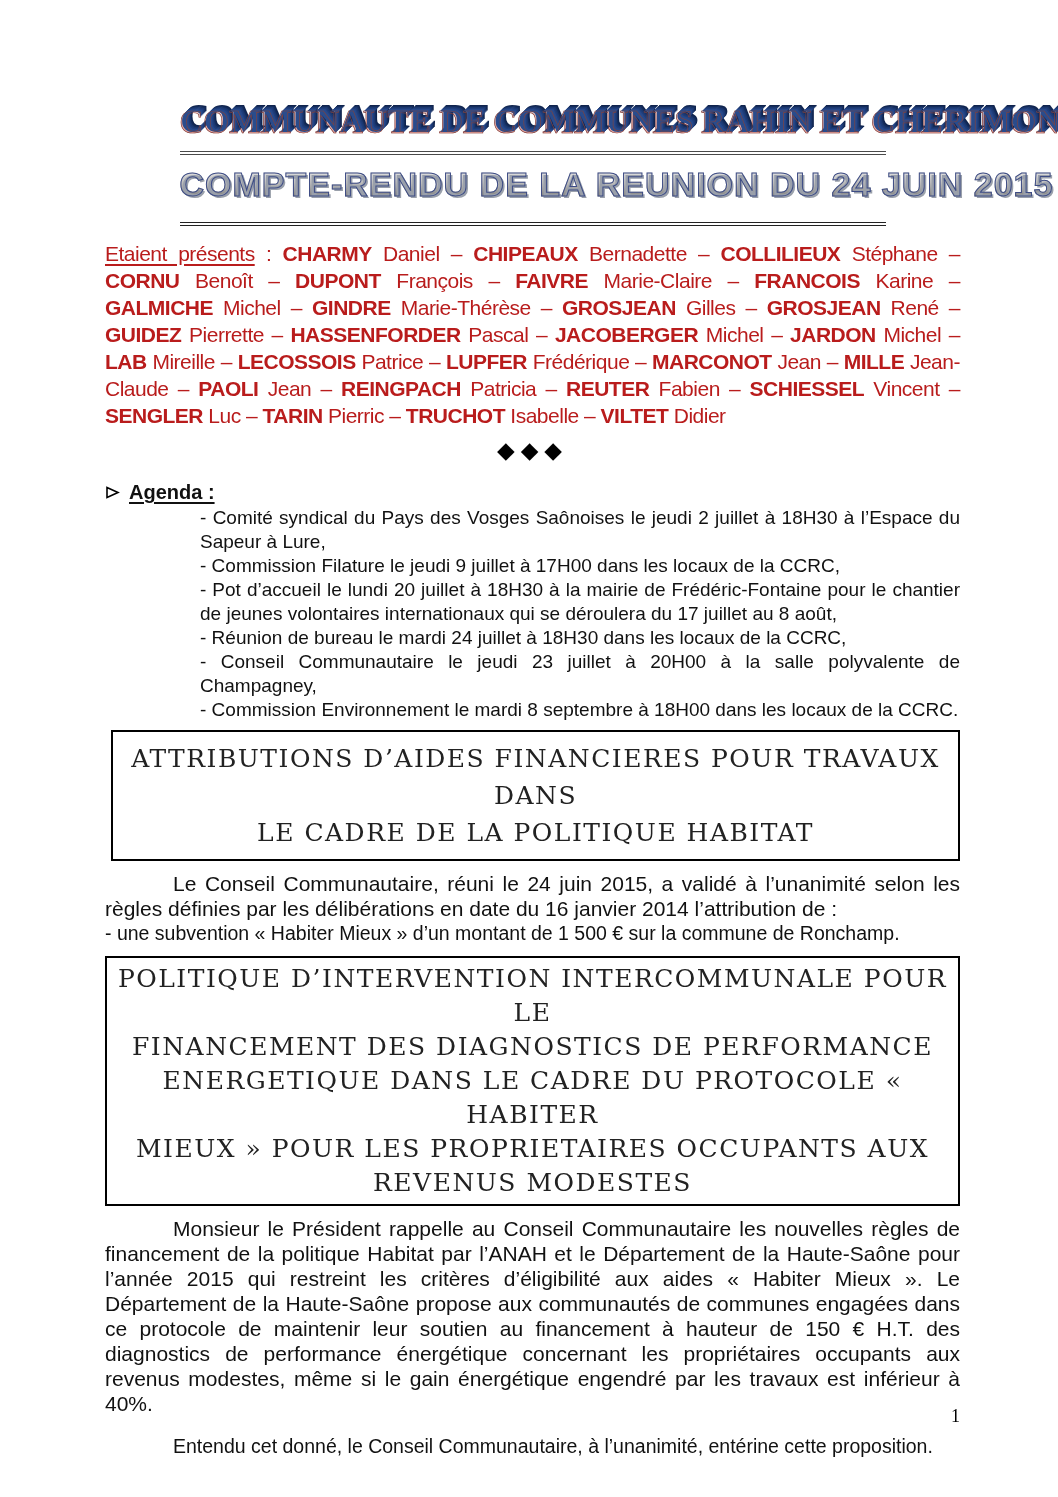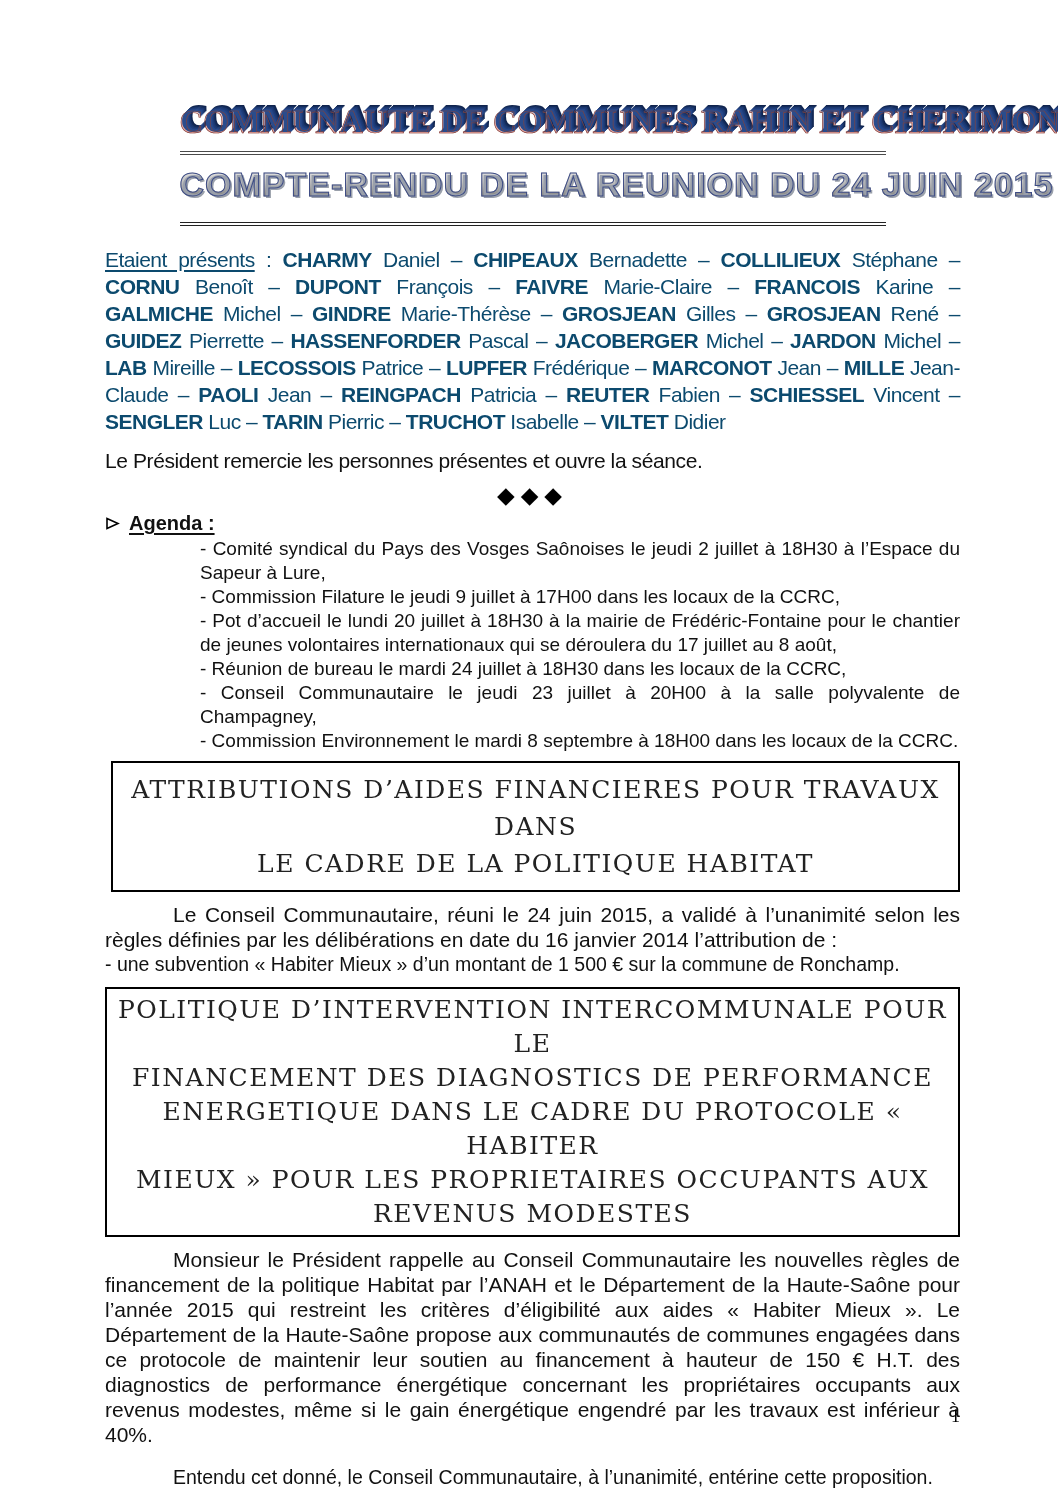--- a/index.html
+++ b/index.html
@@ -37,32 +37,32 @@
     white-space:nowrap;
   }
   .banner2 .gradtext{
     background:linear-gradient(180deg,#f6f6f6 0%,#bfbfbf 45%,#6b6b6b 100%);
     -webkit-background-clip:text;background-clip:text;color:transparent;
     -webkit-text-stroke:1px #3d4c85;
     text-shadow:2px 2px 0 #9aa0ab;
   }
 
   
-  .attendance{margin-top:20px;text-align:justify;
-    font-size:21px;line-height:27px;letter-spacing:-0.5px;color:#0c4a6e;}
+  .attendance{margin-top:14px;text-align:justify;
+    font-size:21px;line-height:27px;letter-spacing:-0.5px;color:#b91c1c;}
   .attendance b{font-weight:700;}
   .u{text-decoration:underline;text-underline-offset:3px;}
   .pouvoir{margin-top:0;}
 
   .intro{margin-top:12px;font-size:21px;letter-spacing:-0.4px;line-height:27px;}
 
   .diamonds{margin-top:8px;text-align:center;font-size:23px;letter-spacing:6px;color:#000;}
 
   
-  .agenda-head{display:flex;align-items:center;gap:9px;
+  .agenda-head{margin-top:14px;display:flex;align-items:center;gap:9px;
     font-weight:700;font-size:20px;line-height:28px;text-align:center;}
   .agenda-arrow{display:inline-block;flex:0 0 auto;}
   .agenda-list{margin-left:95px;text-align:justify;font-size:19px;line-height:24px;}
   .agenda-item{margin:0;}
 
   
   .hbox{border:2px solid #000;text-align:center;
     font-family:"DejaVu Serif",serif;color:#222;
     letter-spacing:1.5px;font-size:25px;}
   .hbox1{margin-top:8px;padding:8px 6px;line-height:37px;margin-left:6px;}
@@ -89,21 +89,20 @@
       </div>
       <div class="banner2">
         <span class="gradtext">COMPTE-RENDU DE LA REUNION DU 24 JUIN 2015</span>
       </div>
     </div>
 
     <div class="attendance">
       <div><span class="u">Etaient présents</span> : <b>CHARMY</b> Daniel – <b>CHIPEAUX</b> Bernadette – <b>COLLILIEUX</b> Stéphane – <b>CORNU</b> Benoît – <b>DUPONT</b> François – <b>FAIVRE</b> Marie-Claire – <b>FRANCOIS</b> Karine – <b>GALMICHE</b> Michel – <b>GINDRE</b> Marie-Thérèse – <b>GROSJEAN</b> Gilles – <b>GROSJEAN</b> René – <b>GUIDEZ</b> Pierrette – <b>HASSENFORDER</b> Pascal – <b>JACOBERGER</b> Michel – <b>JARDON</b> Michel – <b>LAB</b> Mireille – <b>LECOSSOIS</b> Patrice – <b>LUPFER</b> Frédérique – <b>MARCONOT</b> Jean – <b>MILLE</b> Jean-Claude – <b>PAOLI</b> Jean – <b>REINGPACH</b> Patricia – <b>REUTER</b> Fabien – <b>SCHIESSEL</b> Vincent – <b>SENGLER</b> Luc – <b>TARIN</b> Pierric – <b>TRUCHOT</b> Isabelle – <b>VILTET</b> Didier</div>
     </div>
 
-    <div class="intro">Le Président remercie les personnes présentes et ouvre la séance.</div>
 
     <div class="diamonds">◆◆◆</div>
 
     <div class="agenda-head">
       <svg class="agenda-arrow" width="15" height="15" viewBox="0 0 15 15">
         <polygon points="2,2.5 13,7.5 2,12.5" fill="#ffffff" stroke="#000000" stroke-width="1.6"></polygon>
       </svg>
       <span class="u">Agenda :</span>
     </div>
 

